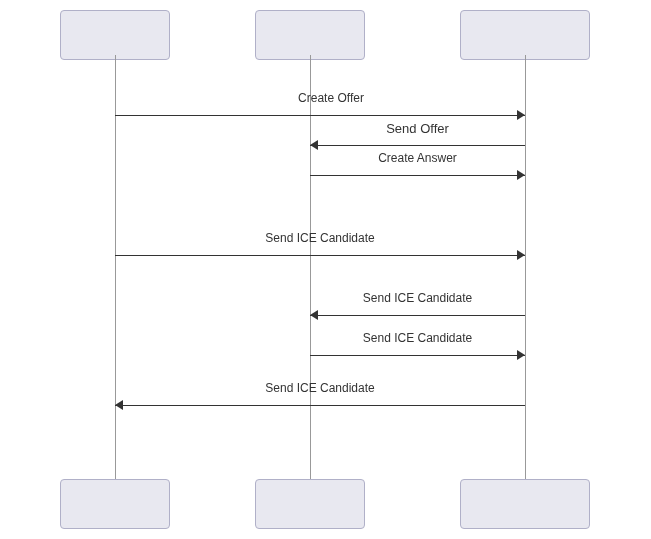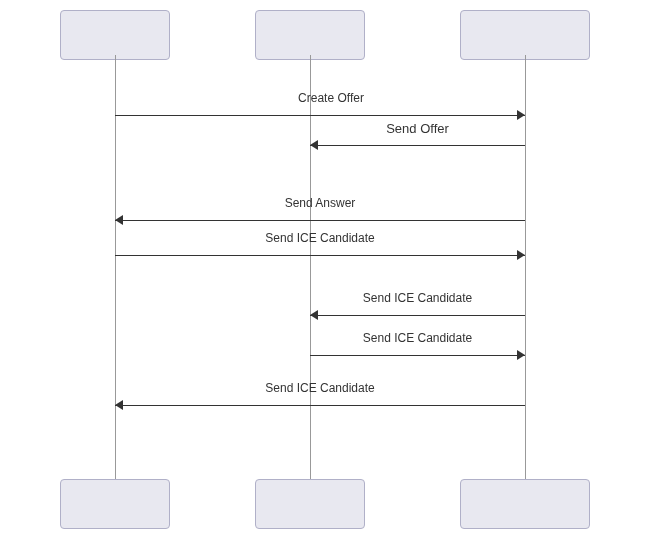--- a/index.html
+++ b/index.html
@@ -74,24 +74,24 @@
 <div style="position: absolute; left: 115px; top: 105px; width: 410px; height: 20px;">
       <div style="position: absolute; top: 10px; left: 0px; width: 410px; height: 1px; background: rgb(51, 51, 51);"></div>
       <div style="position: absolute; top: 5px; right: 0px; width: 0px; height: 0px; border-top: 5px solid transparent; border-bottom: 5px solid transparent; border-left: 8px solid rgb(51, 51, 51);"></div>
       <span style="position: absolute; top: -14px; font-size: 12px; color: rgb(51, 51, 51); white-space: nowrap; left: 50%; transform: translateX(-50%); margin-left: 11px;">Create Offer</span>
     </div>
     <div style="position: absolute; left: 310px; top: 135px; width: 215px; height: 20px;">
       <div style="position: absolute; top: 10px; left: 0px; width: 215px; height: 1px; background: rgb(51, 51, 51);"></div>
       <div style="position: absolute; top: 5px; left: 0px; width: 0px; height: 0px; border-top: 5px solid transparent; border-bottom: 5px solid transparent; border-right: 8px solid rgb(51, 51, 51);"></div>
       <span style="position: absolute; top: -14px; font-size: 13px; color: rgb(51, 51, 51); white-space: nowrap; left: 50%; transform: translateX(-50%);">Send Offer</span>
     </div>
-    <div style="position: absolute; left: 115px; top: 210px; width: 410px; height: 20px;">
-      <div style="position: absolute; top: 10px; left: 0px; width: 410px; height: 1px; background: rgb(51, 51, 51);"></div>
-      <div style="position: absolute; top: 5px; left: 0px; width: 0px; height: 0px; border-top: 5px solid transparent; border-bottom: 5px solid transparent; border-right: 8px solid rgb(51, 51, 51);"></div>
-      <span style="position: absolute; top: -14px; font-size: 12px; color: rgb(51, 51, 51); white-space: nowrap; left: 50%; transform: translateX(-50%);">Send Answer</span>
+    <div style="position: absolute; left: 310px; top: 165px; width: 215px; height: 20px;">
+      <div style="position: absolute; top: 10px; left: 0px; width: 215px; height: 1px; background: rgb(51, 51, 51);"></div>
+      <div style="position: absolute; top: 5px; right: 0px; width: 0px; height: 0px; border-top: 5px solid transparent; border-bottom: 5px solid transparent; border-left: 8px solid rgb(51, 51, 51);"></div>
+      <span style="position: absolute; top: -14px; font-size: 12px; color: rgb(51, 51, 51); white-space: nowrap; left: 50%; transform: translateX(-50%);">Create Answer</span>
     </div>
     <div style="position: absolute; left: 115px; top: 245px; width: 410px; height: 20px;">
       <div style="position: absolute; top: 10px; left: 0px; width: 410px; height: 1px; background: rgb(51, 51, 51);"></div>
       <div style="position: absolute; top: 5px; right: 0px; width: 0px; height: 0px; border-top: 5px solid transparent; border-bottom: 5px solid transparent; border-left: 8px solid rgb(51, 51, 51);"></div>
       <span style="position: absolute; top: -14px; font-size: 12px; color: rgb(51, 51, 51); white-space: nowrap; left: 50%; transform: translateX(-50%);">Send ICE Candidate</span>
     </div>
     <div style="position: absolute; left: 310px; top: 305px; width: 215px; height: 20px;">
       <div style="position: absolute; top: 10px; left: 0px; width: 215px; height: 1px; background: rgb(51, 51, 51);"></div>
       <div style="position: absolute; top: 5px; left: 0px; width: 0px; height: 0px; border-top: 5px solid transparent; border-bottom: 5px solid transparent; border-right: 8px solid rgb(51, 51, 51);"></div>
       <span style="position: absolute; top: -14px; font-size: 12px; color: rgb(51, 51, 51); white-space: nowrap; left: 50%; transform: translateX(-50%);">Send ICE Candidate</span>

